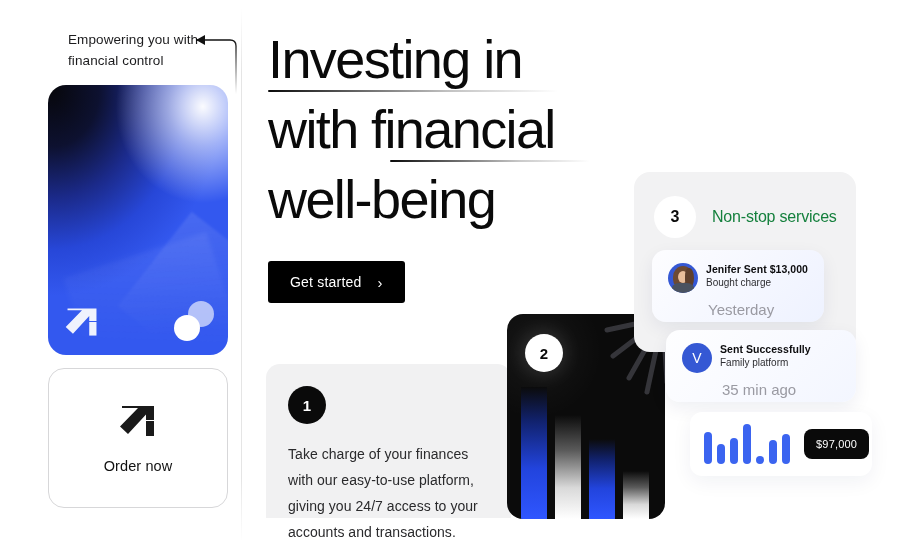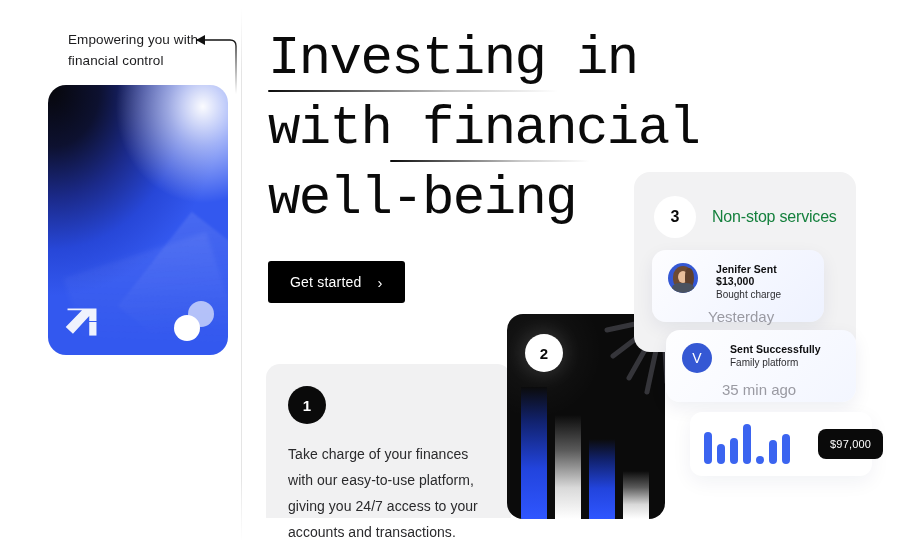--- a/index.html
+++ b/index.html
@@ -58,21 +58,21 @@
     display: flex; flex-direction: column; align-items: center; justify-content: center; gap: 14px;
   }
   .order-logo { width: 44px; height: 42px; }
   .order-label { font-size: 14.5px; color: #111; letter-spacing: .1px; }
 
   
   .headline { position: absolute; left: 268px; top: 22px; width: 380px; }
   .hl-line { position: relative; display: block; }
   .hl-line span.txt {
     display: block; font-size: 54px; line-height: 74px; letter-spacing: -1.6px;
-    color: #0a0a0a; font-weight: 400; white-space: nowrap; font-family: Liberation Mono, monospace;
+    color: #0a0a0a; font-weight: 400; white-space: nowrap;
   }
   .hl-rule { display: block; height: 2px; margin-top: -6px; border-radius: 2px; }
   .r1 { width: 290px; background: linear-gradient(90deg, #0a0a0a 0%, rgba(10,10,10,.25) 62%, rgba(10,10,10,0) 100%); }
   .r2 { width: 200px; margin-left: 122px; background: linear-gradient(90deg, #0a0a0a 0%, rgba(10,10,10,.22) 65%, rgba(10,10,10,0) 100%); }
 
   .cta {
     position: absolute; left: 268px; top: 261px; height: 42px; padding: 0 22px;
     background: #000; color: #fff; border: none; border-radius: 3px;
     display: inline-flex; align-items: center; gap: 16px;
     font-size: 14px; font-family: inherit; letter-spacing: .2px; cursor: pointer;
@@ -126,41 +126,41 @@
 
   .notif {
     position: absolute; border-radius: 14px; padding: 13px 16px 12px 16px;
     background: #fbfcff;
     box-shadow: 0 6px 18px rgba(20,30,80,.07);
   }
   .notif.n1 { left: 652px; top: 250px; width: 172px; height: 72px;
     background: linear-gradient(135deg, #fdfdff 0%, #eef2ff 100%); }
   .notif.n2 { left: 666px; top: 330px; width: 190px; height: 72px;
     background: linear-gradient(135deg, #fefeff 0%, #f3f6ff 100%); }
-  .notif .row { display: flex; align-items: flex-start; gap: 18px; }
+  .notif .row { display: flex; align-items: flex-start; gap: 8px; }
   .avatar-img {
     width: 30px; height: 30px; border-radius: 50%; overflow: hidden; flex: 0 0 auto;
     background: #3558d4; position: relative;
   }
   .avatar-img .hair { position: absolute; left: 5px; top: 3px; width: 20px; height: 22px; border-radius: 50% 50% 40% 40%; background: #6d4a33; }
   .avatar-img .face { position: absolute; left: 10px; top: 8px; width: 10px; height: 12px; border-radius: 50%; background: #e8bd9a; }
   .avatar-img .hairR { position: absolute; left: 17px; top: 5px; width: 9px; height: 20px; border-radius: 40% 50% 50% 40%; background: #5e3f2c; }
   .avatar-img .body { position: absolute; left: 3px; bottom: -2px; width: 24px; height: 12px; border-radius: 8px 8px 0 0; background: #4a5260; }
   .avatar-letter {
     width: 30px; height: 30px; border-radius: 50%; flex: 0 0 auto; background: #3558d4;
     display: flex; align-items: center; justify-content: center; color: #fff; font-size: 14px;
   }
   .n-title { font-size: 10.5px; font-weight: 700; color: #0d0d0f; letter-spacing: .05px; }
   .n-sub { font-size: 10px; color: #2e2e32; margin-top: 2px; }
   .n-time { font-size: 15px; color: #9a9aa2; margin-top: 8px; margin-left: 40px; }
 
   .chart-card {
     position: absolute; left: 690px; top: 412px; width: 182px; height: 64px;
     background: #fff; border-radius: 12px; box-shadow: 0 6px 20px rgba(20,30,80,.06);
-    display: flex; align-items: center; gap: 28px; padding: 0 14px;
+    display: flex; align-items: center; gap: 14px; padding: 0 14px;
   }
   .mini-bars { display: flex; align-items: flex-end; gap: 5px; height: 40px; }
   .mini-bar { width: 8px; border-radius: 5px; background: #3b64f0; }
   .amount-pill {
     background: #0a0a0a; color: #fff; border-radius: 8px; padding: 9px 12px;
     font-size: 11px; letter-spacing: .2px;
   }
 </style>
 </head>
 <body>
@@ -188,20 +188,27 @@
     <svg class="gcard-logo" viewBox="0 0 44 42">
       <path d="M6 6 H38 V20 H30 V14.5 L12 34 L4 26.5 L22 8 H6 Z" fill="#ffffff"></path>
       <path d="M30 21 H38 V36 H30 Z" fill="#ffffff"></path>
     </svg>
     <div class="gcard-chips">
       <div class="c1"></div>
       <div class="c2"></div>
     </div>
   </div>
 
+  <div class="order-card">
+    <svg class="order-logo" viewBox="0 0 44 42">
+      <path d="M6 4 H38 V18 H30 V12.5 L12 32 L4 24.5 L22 6 H6 Z" fill="#1a1a1a"></path>
+      <path d="M30 19 H38 V34 H30 Z" fill="#1a1a1a"></path>
+    </svg>
+    <div class="order-label">Order now</div>
+  </div>
 
   <div class="headline">
     <div class="hl-line">
       <span class="txt">Investing in</span>
       <span class="hl-rule r1"></span>
     </div>
     <div class="hl-line">
       <span class="txt">with financial</span>
       <span class="hl-rule r2"></span>
     </div>

